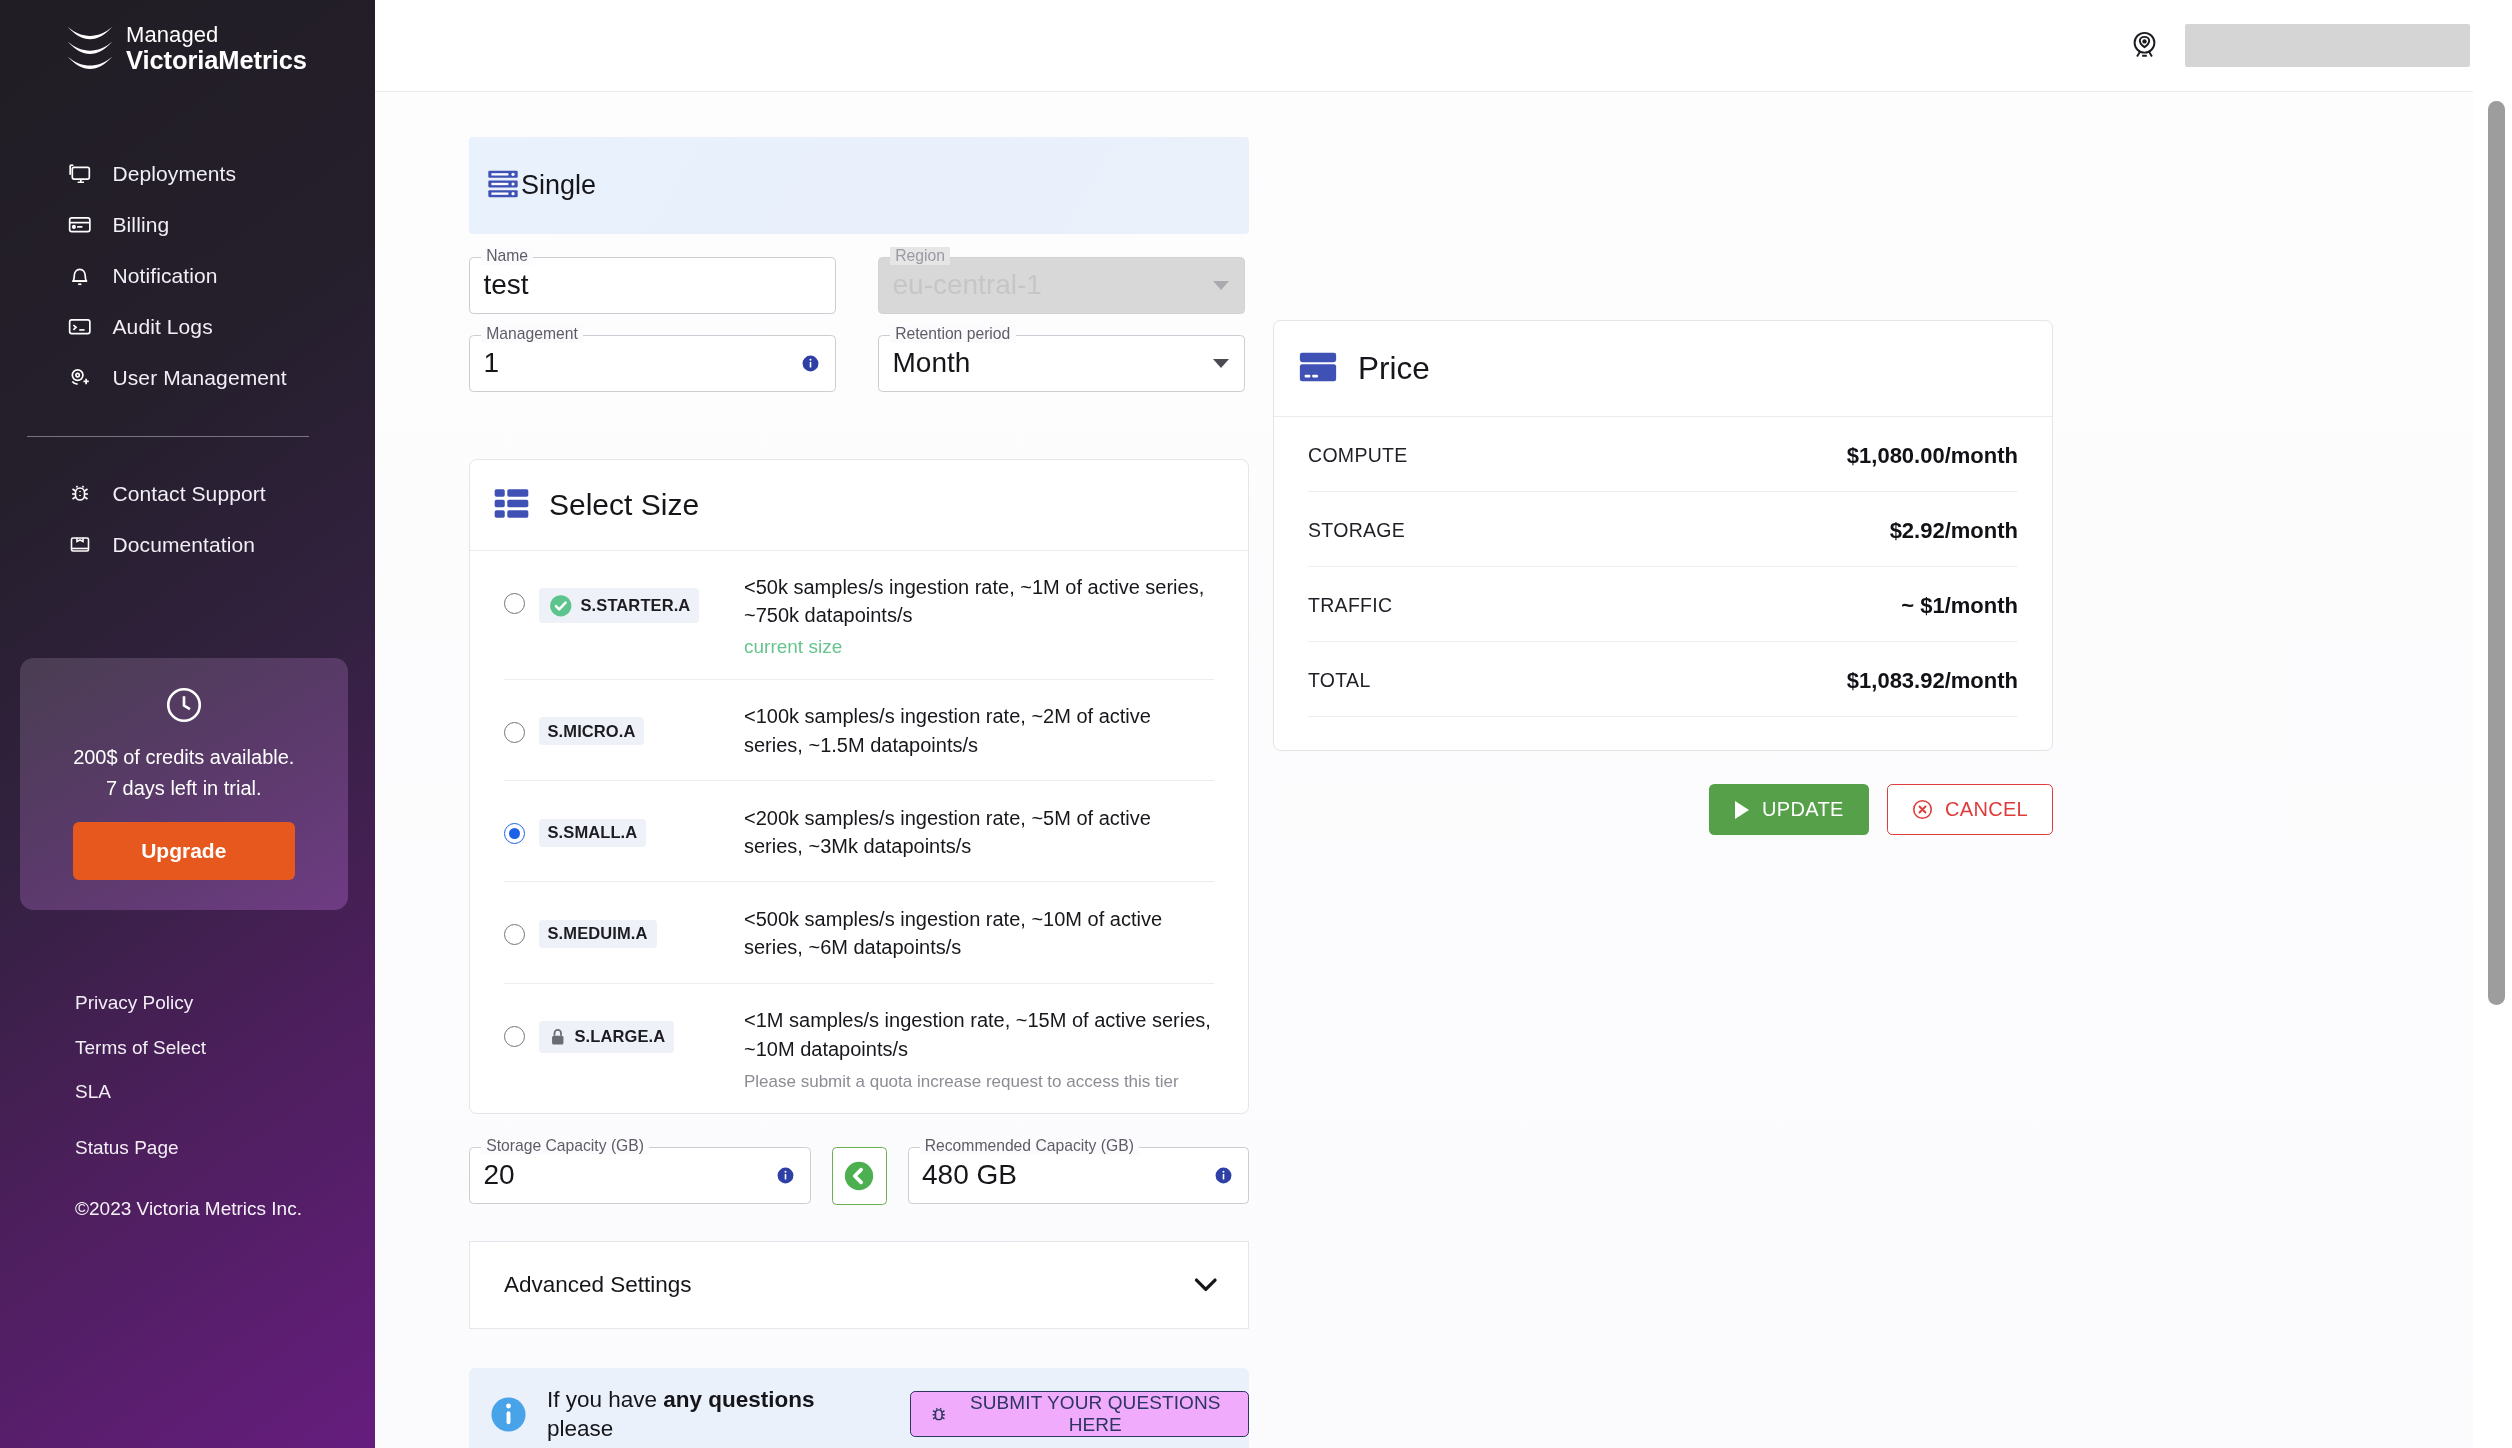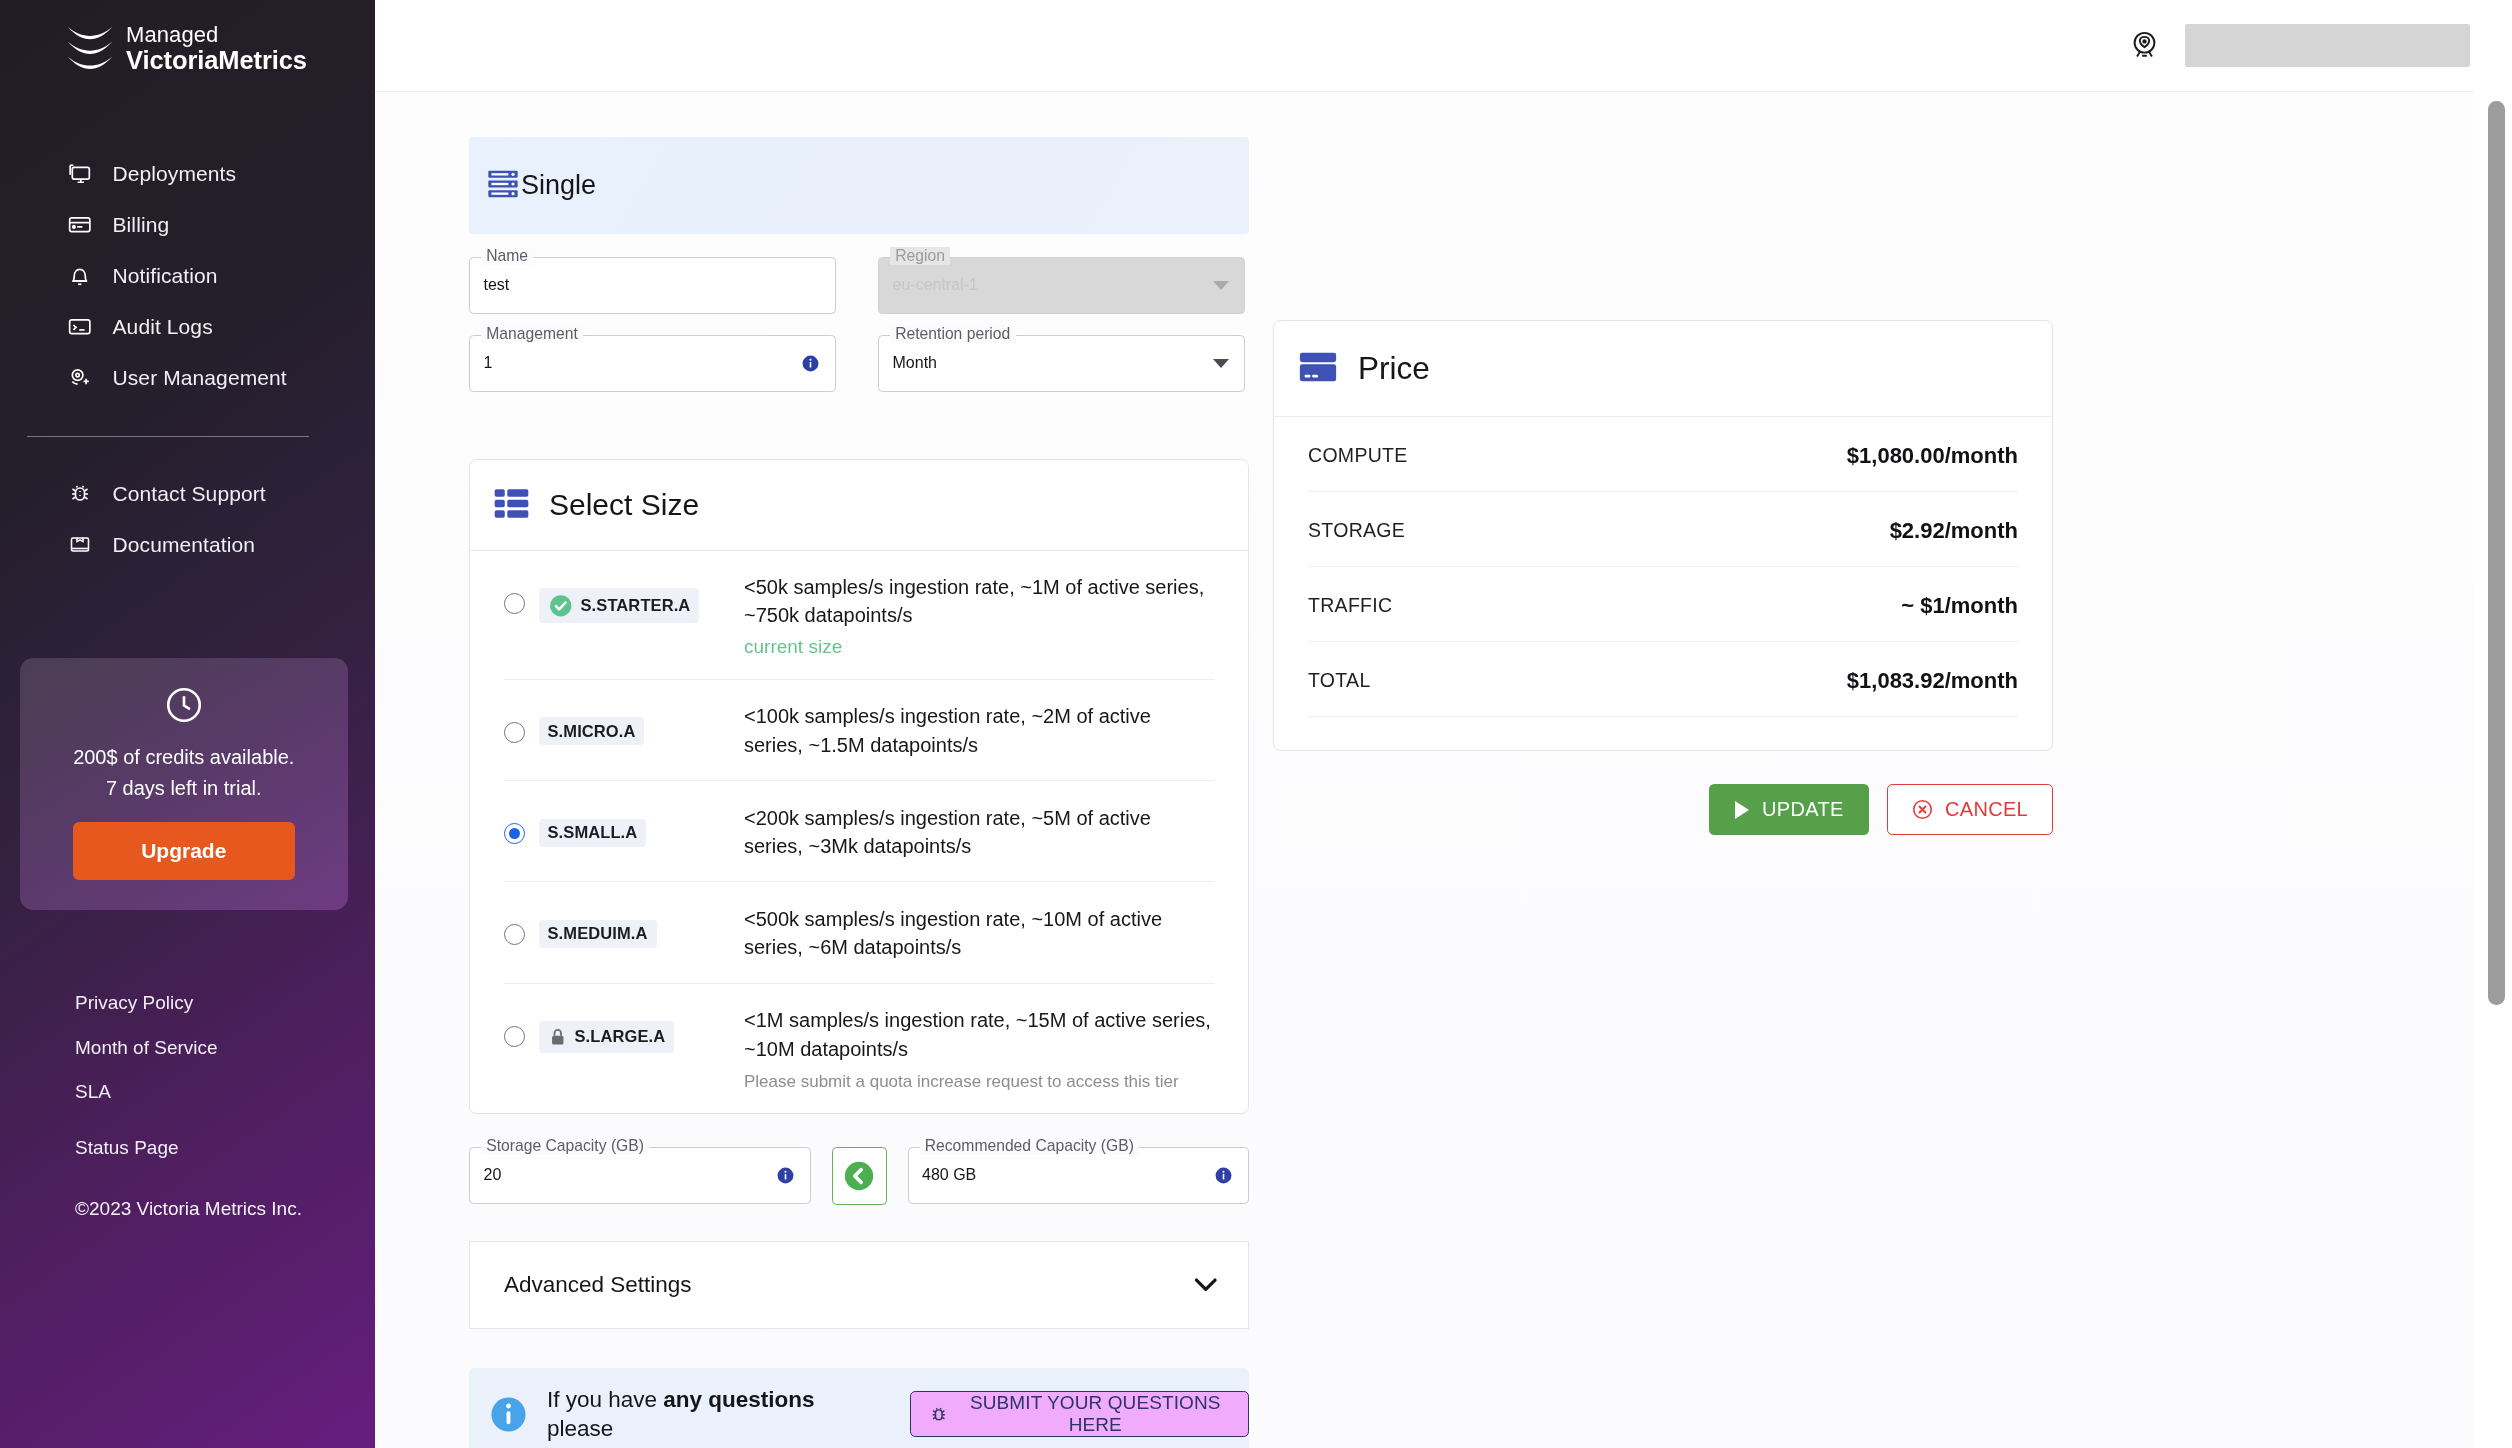--- a/index.html
+++ b/index.html
@@ -85,21 +85,21 @@
   .field-box {
     height: 57px; border: 0.7px solid #ccccd2; border-radius: 4.5px; background: #fff;
     display:flex; align-items:center; padding: 0 15px 0 13.5px; gap: 7.5px;
   }
   .field-box.disabled { background: #d8d8d8; border-color: #d2d2d2; }
   .field-label {
     position: absolute; top: -9.7px; left: 12px; padding: 0 5.2px; background: #fbfbfd;
     font-size: 15.7px; color: #5d5d66;
   }
   .field-label.muted { color: #9a9aa2; background: #e6e6e6; }
-  .field-val { font-size: 16px; color: #16161a; flex: 1; }
+  .field-val { font-size: 28px; color: #16161a; flex: 1; }
   .field-val.ghost { color: #c6c6c6; }
   .info-dot { width: 19px; height: 19px; flex: 0 0 19px; }
   .caret { width: 0; height: 0; border-left: 8.2px solid transparent; border-right: 8.2px solid transparent; border-top: 9px solid #4a4a52; }
   .caret.muted { border-top-color: #a9a9b0; }
 
   
   .size-card { margin-top: 46px; background:#fff; border:0.7px solid #e4e4ea; border-radius: 7.5px; }
   .size-head { height: 91px; display:flex; align-items:center; gap: 19.5px; padding-left: 22.5px; border-bottom: 0.7px solid #eaeaef; }
   .size-head-title { font-size: 30px; color:#16161a; }
   .size-list { padding: 0 34px; }
@@ -293,21 +293,21 @@
             <path d="M12 7v5.3l3.4 2"></path>
         </svg>
       </div>
       <div class="trial-line">200$ of credits available.</div>
       <div class="trial-line">7 days left in trial.</div>
       <button class="upgrade-btn">Upgrade</button>
     </div>
 
     <div class="legal">
       <a>Privacy Policy</a>
-      <a>Month of Service</a>
+      <a>Terms of Select</a>
       <a class="gap">SLA</a>
       <a>Status Page</a>
     </div>
     <div class="copyright">©2023 Victoria Metrics Inc.</div>
   </aside>
 
   <section class="main">
 
     <header class="topbar">
       <span class="topbar-icon">

